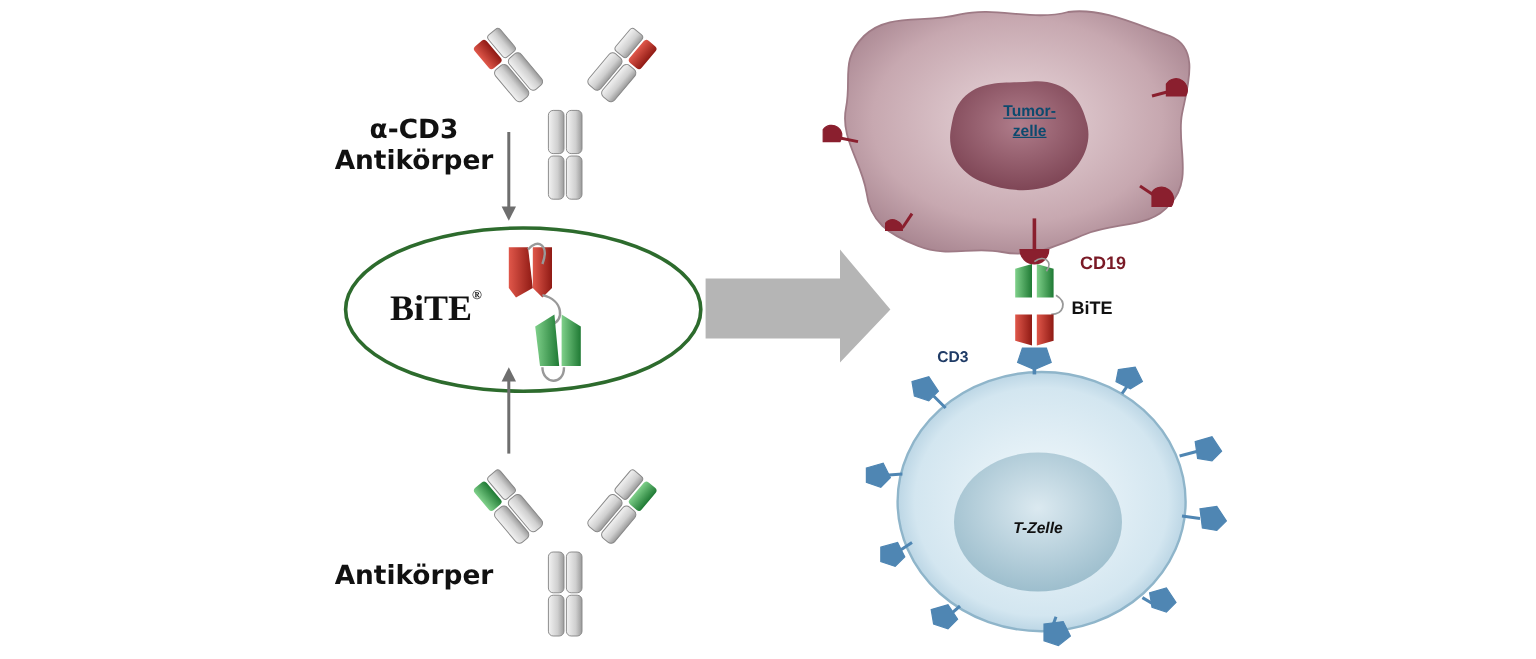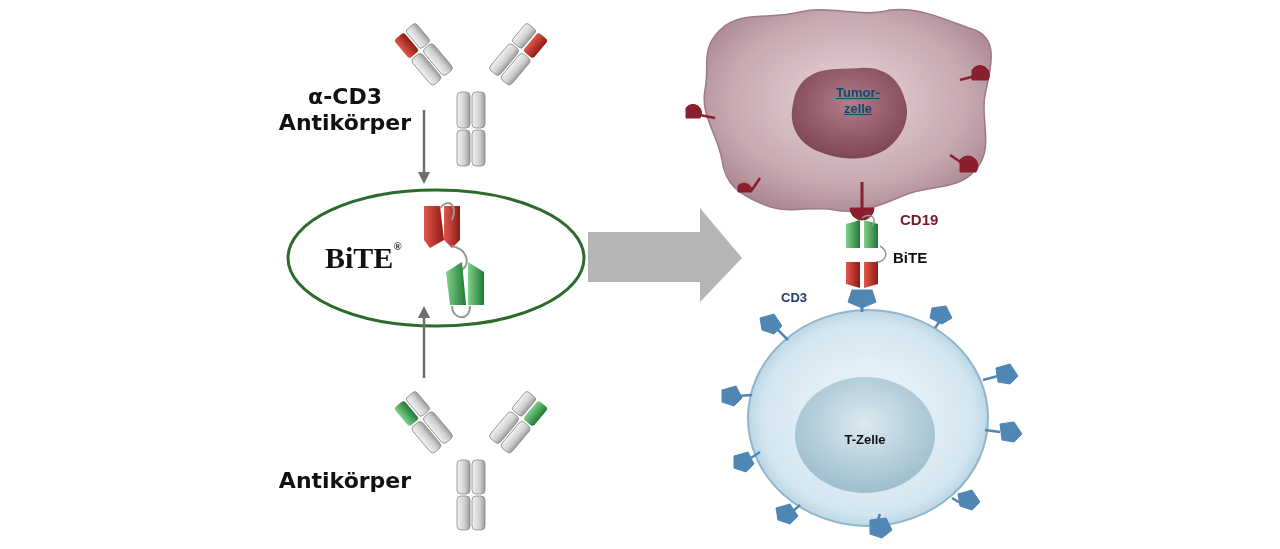--- a/index.html
+++ b/index.html
@@ -157,21 +157,21 @@
     <polygon points="1000,424 1014,422 1022,434 1014,442 1002,440"></polygon>
     <line x1="800" y1="505" x2="792" y2="512" stroke-width="2.5"></line>
     <polygon points="776,508 790,504 798,516 790,524 778,520"></polygon>
     <line x1="952" y1="498" x2="962" y2="504" stroke-width="2.5"></line>
     <polygon points="958,494 972,490 980,502 972,510 960,506"></polygon>
     <line x1="876" y1="525" x2="880" y2="514" stroke-width="2.5"></line>
     <polygon points="870,520 886,518 892,530 882,538 870,534"></polygon>
   </g>
 </svg>
 
-<div class="label lbl-ab" style="left:255px; top:84px; width:180px;">
+<div class="label lbl-ab" style="left:255px; top:96px; width:180px;">
   <div>α-CD3</div>
   <div>Antikörper</div>
 </div>
 
 <div class="label" style="left:325px; top:240px; font-size:30px; font-family:Liberation Serif, serif;">
   <span>BiTE</span><sup style="font-size:11px; vertical-align:18px;">®</sup>
 </div>
 
 <div class="label lbl-ab" style="left:255px; top:468px; width:180px;">
   <div>Antikörper</div>
@@ -181,13 +181,13 @@
   <div>Tumor-</div>
   <div>zelle</div>
 </div>
 
 <div class="label lbl-small" style="left:900px; top:196px; color:#7a1a26; font-size:15px;margin-top:15px;">CD19</div>
 
 <div class="label lbl-small" style="left:893px; top:249px; color:#111; font-size:15px;">BiTE</div>
 
 <div class="label lbl-small" style="left:781px; top:290px; color:#1f3b66; font-size:13px;">CD3</div>
 
-<div class="label lbl-small" style="left:815px; top:432px; width:100px; font-size:13px; color:#111;">T-Zelle</div>
+<div class="label lbl-small" style="left:815px; top:432px; width:100px; font-size:13px; color:#111;font-style:italic;">T-Zelle</div>
 
 </body></html>

